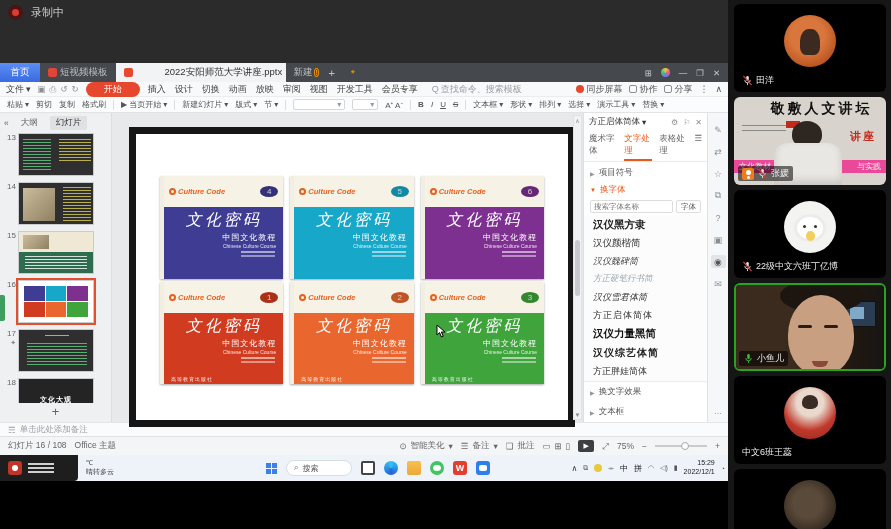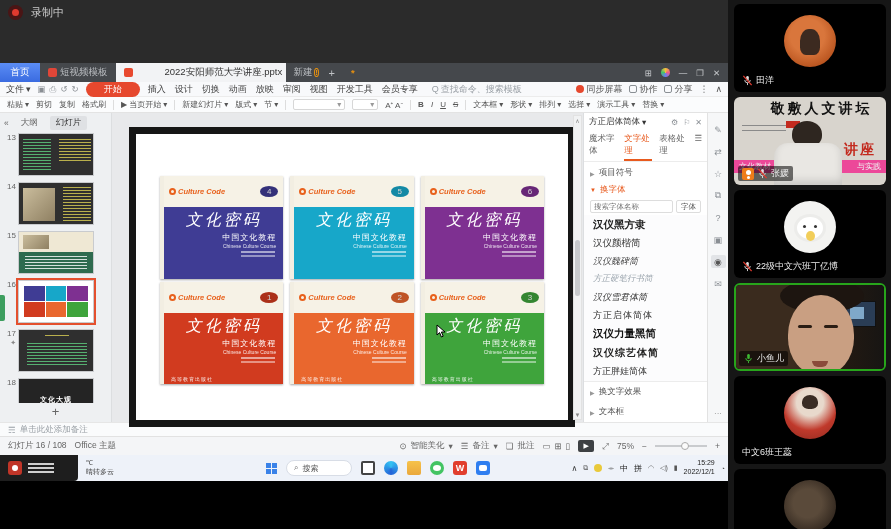--- a/index.html
+++ b/index.html
@@ -185,21 +185,21 @@
   .tile.active .namebar { bottom:3px; left:3px; }
   .host-ico { width:12px; height:12px; background:#ef7c1a; border-radius:2px; position:relative; flex:none; }
   .host-ico:after { content:""; position:absolute; left:3.5px; top:2px; width:5px; height:5px; background:#fff; border-radius:50%; box-shadow:0 5px 0 -1px #fff; }
   .micwrap { width:11px; height:11px; flex:none; }
 
   
   .t2video { position:absolute; inset:0; background:#d8d4cd; }
   .t2title { position:absolute; left:0; right:0; top:3px; text-align:center; font-family:"DejaVu Serif",serif; font-weight:bold; font-size:14px; letter-spacing:3px; color:#111; white-space:nowrap;margin-left:23px; }
   .t2lines { position:absolute; left:8px; top:28px; width:44px; height:10px; background:repeating-linear-gradient(180deg,#8a8a8a 0 1.5px,transparent 1.5px 5px); }
   .t2badge { position:absolute; left:52px; top:24px; width:14px; height:7px; background:#c32a1e; }
-  .t2red { position:absolute; right:10px; top:44px; color:#c32a1e; font-size:14px; font-weight:bold; letter-spacing:2px; }
+  .t2red { position:absolute; right:10px; top:32px; color:#c32a1e; font-size:11px; font-weight:bold; letter-spacing:2px; }
   .t2bottom { position:absolute; left:0; right:0; bottom:12px; height:13px; background:#ec4899; color:#eee; font-size:8px; display:flex; align-items:center; justify-content:space-between; padding:0 5px; white-space:nowrap; overflow:hidden;gap:20px; }
   .t2head { position:absolute; left:58px; top:24px; width:30px; height:26px; background:#2e2620; border-radius:50% 50% 42% 42%; }
   .t2body { position:absolute; left:40px; top:46px; width:68px; height:42px; background:#e9e7e3; border-radius:14px 14px 0 0; box-shadow:inset 0 -4px 8px rgba(0,0,0,.15); }
 
   
   .t4video { position:absolute; inset:0; background:linear-gradient(90deg,#3a2b1e 0 38%,#241a12 70%,#171513); }
   .t4books { position:absolute; left:0; top:0; width:56px; height:84px; background:repeating-linear-gradient(90deg,#7a4a2a 0 4px,#394а57 4px 6px,#a03a2a 6px 10px,#554433 10px 13px,#223 13px 15px); opacity:.8; }
   .t4screen { position:absolute; right:8px; top:16px; width:34px; height:26px; background:#2a3d55; border:1px solid #111; }
   .t4screen:after { content:""; position:absolute; left:7px; top:5px; width:14px; height:12px; background:#7fa8c9; }
   .t4face { position:absolute; left:52px; top:10px; width:66px; height:80px; background:#c99f82; border-radius:50% 50% 46% 46%; }

